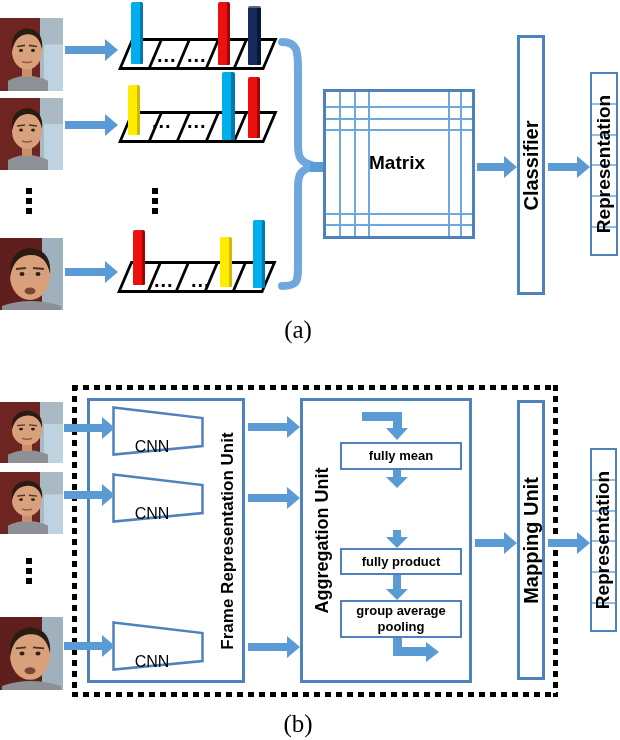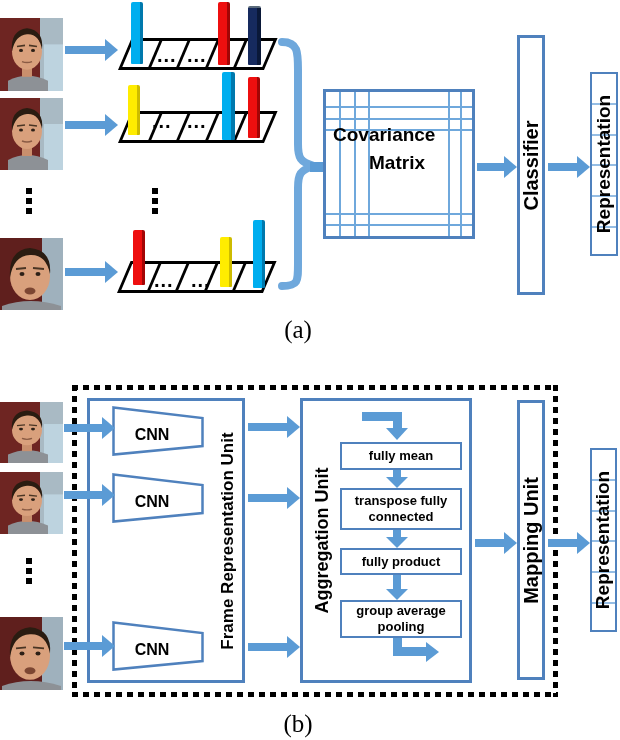--- a/index.html
+++ b/index.html
@@ -45,22 +45,22 @@
   .gl-v{position:absolute;top:0;bottom:0;width:2px;background:#6fa8dc;}
   .gl-h{position:absolute;left:0;right:0;height:2px;background:#6fa8dc;}
   .rep-div{position:absolute;left:0;right:0;height:2px;background:#95bde4;}
   
   .dotH{position:absolute;height:5px;background:repeating-linear-gradient(90deg,#000 0 6px,transparent 6px 11px);}
   .dotV{position:absolute;width:5px;background:repeating-linear-gradient(180deg,#000 0 6px,transparent 6px 11px);}
   .caption{position:absolute;width:64px;text-align:center;font-family:"Liberation Serif",serif;
            font-size:25px;color:#000;}
   .face{position:absolute;display:block;}
   .cnn-wrap{position:absolute;width:92px;height:50px;}
-  .cnn-label{position:absolute;left:8px;top:4px;width:64px;height:100%;display:flex;align-items:center;
-             justify-content:center;font-weight:bold;font-size:16px;color:#000;}
+  .cnn-label{position:absolute;left:8px;top:16px;width:64px;height:100%;display:flex;align-items:center;
+             justify-content:center;font-weight:normal;font-size:16px;color:#000;}
   .mtx-line{position:absolute;font-weight:bold;font-size:19px;color:#000;}
 </style>
 </head>
 <body>
 
 <svg width="0" height="0" style="position:absolute">
   <defs>
     <g id="face-g">
       <rect x="0" y="0" width="63" height="72" fill="#6e2522"></rect>
       <rect x="40" y="0" width="23" height="72" fill="#a9bac4"></rect>
@@ -166,21 +166,20 @@
     <div class="gl-v" style="left:28px"></div>
     <div class="gl-v" style="left:42px"></div>
     <div class="gl-v" style="left:122px"></div>
     <div class="gl-v" style="left:134px"></div>
     <div class="gl-h" style="top:14px"></div>
     <div class="gl-h" style="top:26px"></div>
     <div class="gl-h" style="top:37px"></div>
     <div class="gl-h" style="top:121px"></div>
     <div class="gl-h" style="top:132px"></div>
   </div>
-  <div class="mtx-line" style="left:333px;top:124px">Covariance</div>
   <div class="mtx-line" style="left:333px;top:152px;width:128px;text-align:center">Matrix</div>
 
   <div class="h-arrow" style="left:477px;top:156px;width:40px"></div>
 
   <div class="ubox" style="left:517px;top:35px;width:28px;height:260px"></div>
   <div class="rot" style="left:517px;top:35px;width:28px;height:260px">
     <span style="font-size:20px">Classifier</span>
   </div>
 
   <div class="h-arrow" style="left:548px;top:156px;width:42px"></div>
@@ -260,21 +259,20 @@
   <div class="rot" style="left:303px;top:398px;width:38px;height:285px">
     <span style="font-size:18px">Aggregation Unit</span>
   </div>
 
   <div class="seg" style="left:362px;top:412px;width:36px;height:9px"></div>
   <div class="seg" style="left:393px;top:412px;width:9px;height:17px"></div>
   <div class="tri-d" style="left:386px;top:428px"></div>
 
   <div class="sbox" style="left:340px;top:442px;width:122px;height:28px">fully mean</div>
   <div class="v-arrow" style="left:386px;top:470px;height:18px"></div>
-  <div class="sbox" style="left:340px;top:488px;width:122px;height:42px;padding:0 8px">transpose fully connected</div>
   <div class="v-arrow" style="left:386px;top:530px;height:18px"></div>
   <div class="sbox" style="left:340px;top:548px;width:122px;height:27px">fully product</div>
   <div class="v-arrow" style="left:386px;top:575px;height:25px"></div>
   <div class="sbox" style="left:340px;top:600px;width:122px;height:38px;padding:12px 12px">group average pooling</div>
 
   <div class="seg" style="left:393px;top:638px;width:9px;height:14px"></div>
   <div class="seg" style="left:393px;top:647px;width:34px;height:9px"></div>
   <div class="tri-r" style="left:426px;top:642px"></div>
 
   <div class="h-arrow" style="left:475px;top:532px;width:42px"></div>

